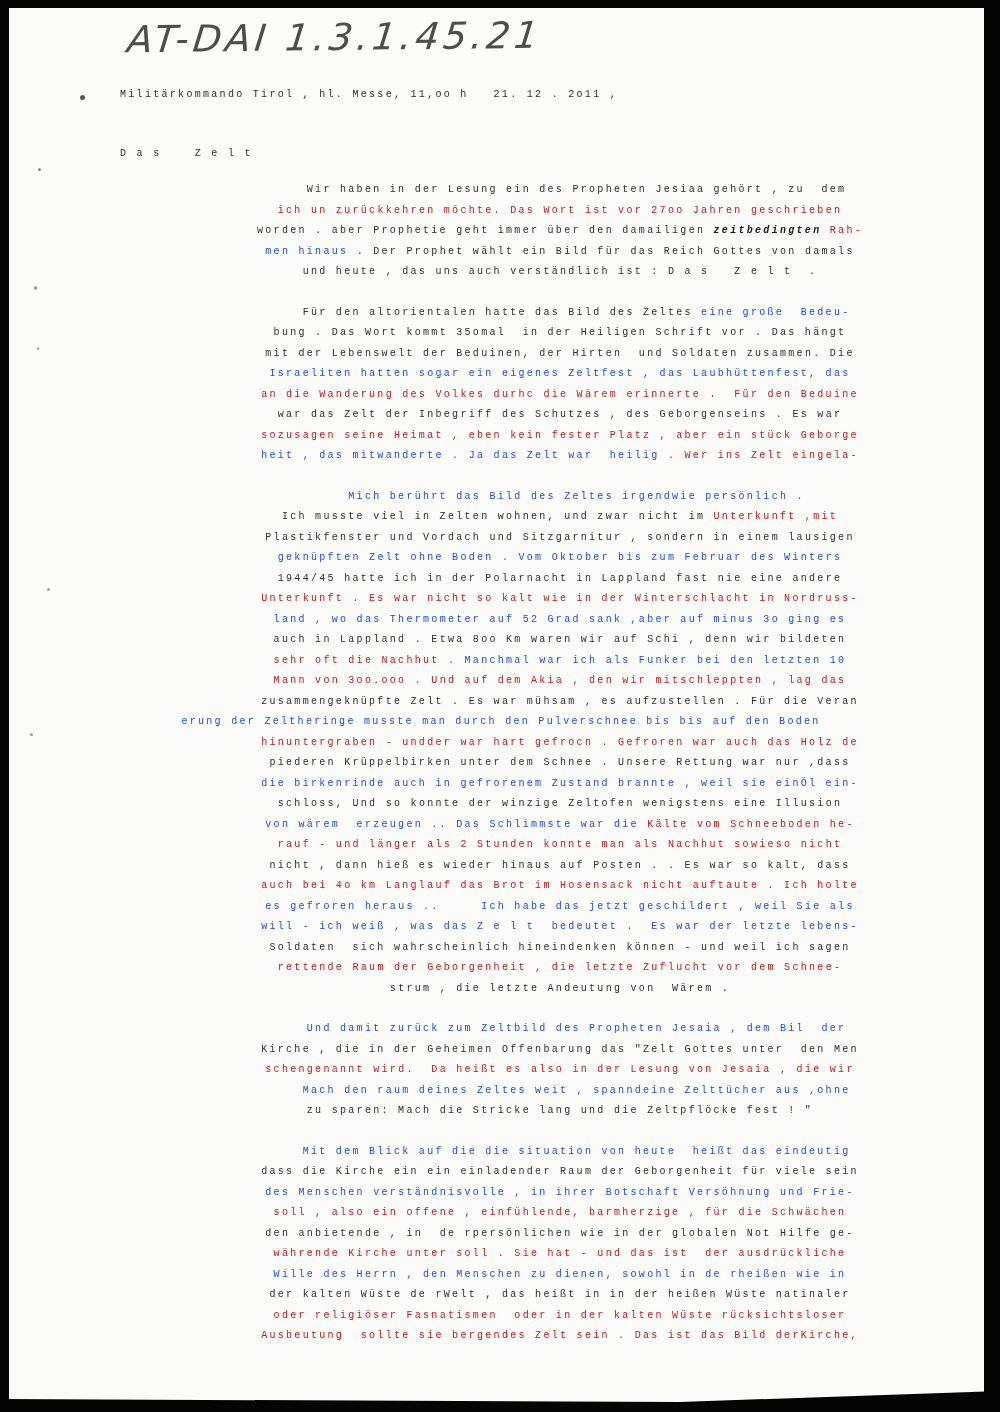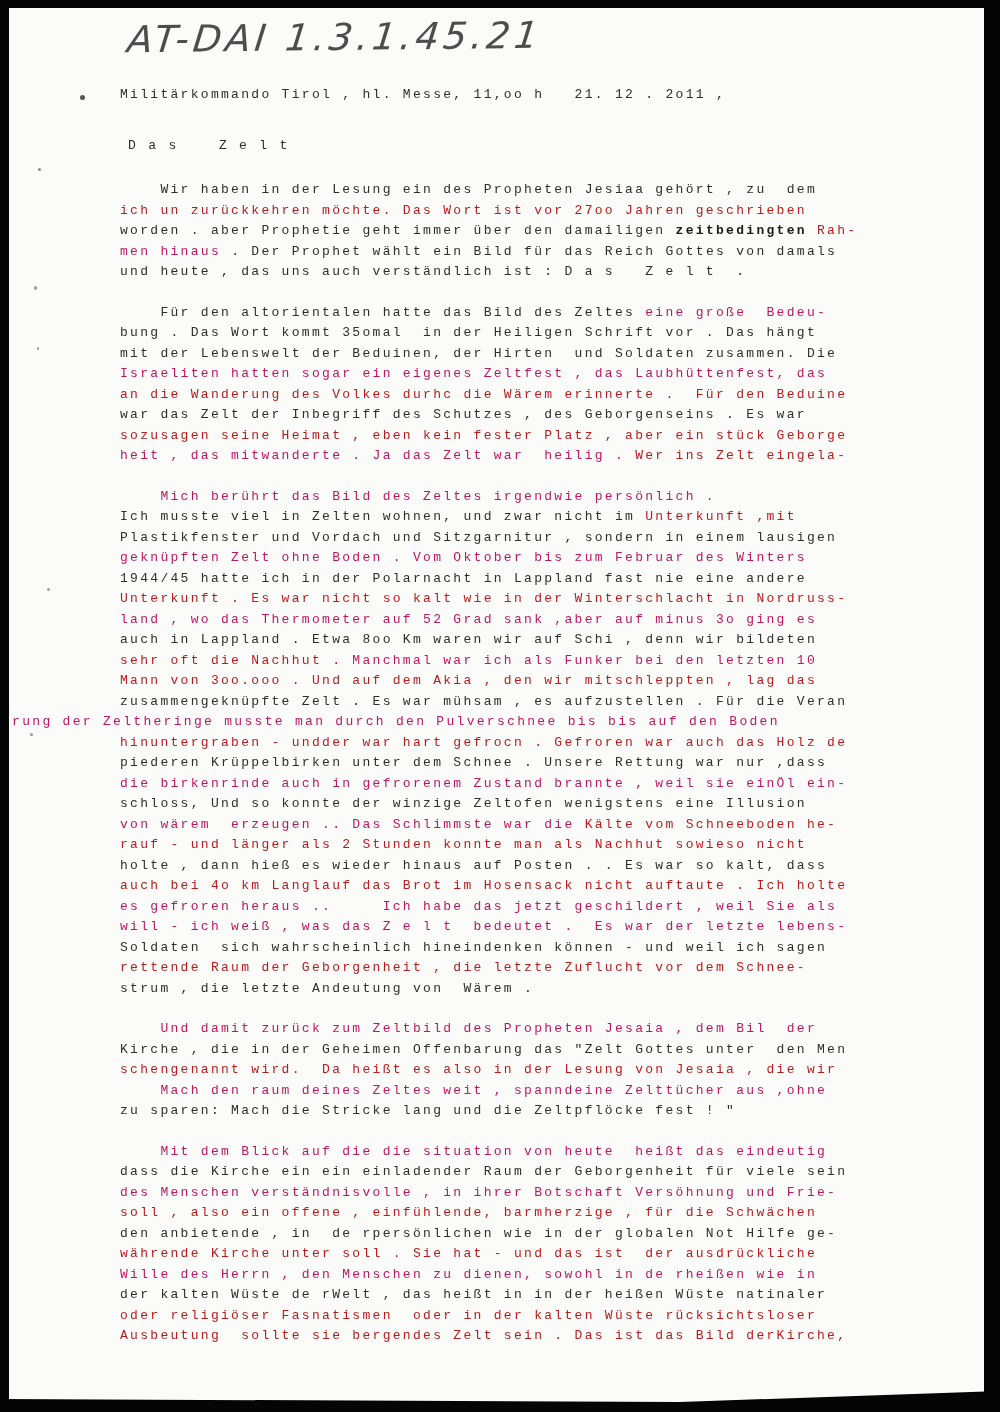--- a/index.html
+++ b/index.html
@@ -27,35 +27,35 @@
   #handwriting{
     position:absolute;left:128px;top:16px;
     font-family:"DejaVu Sans",sans-serif;
     font-style:italic;font-size:37px;color:#4d4d4d;
     letter-spacing:4px;transform:skewX(-7deg) rotate(-0.6deg);
     white-space:pre;z-index:3;
   }
   
   .tw{
     white-space:pre;
-    font-size:13px;
+    font-size:10px;
     line-height:20.5px;
     letter-spacing:2.3px;
     color:#2e2e2e;
   }
   #header-line{position:absolute;left:120px;top:85px;}
-  #doc-title{position:absolute;left:120px;top:136px;margin-left:8px;}
+  #doc-title{position:absolute;left:120px;top:144px;}
   #doc-column{position:absolute;left:120px;top:180px;width:880px;}
   .paragraph{margin:0 0 20px 0;}
-  .line{white-space:pre;min-height:20.5px;}
+  .line{white-space:pre;min-height:20.5px;text-align:center;}
   .line.outdent{margin-left:-118px;}
   .tone-dark{color:#2e2e2e;}
-  .tone-bold{color:#1b1b1b;font-weight:bold;}
+  .tone-bold{color:#1b1b1b;font-weight:bold;font-style:italic;}
   .tone-mid{color:#b91c1c;}
-  .tone-light{color:#be185d;}
+  .tone-light{color:#1d4ed8;}
   
   .speck{position:absolute;background:#555;border-radius:50%;z-index:4;}
 </style>
 </head>
 <body>
 
 <div id="page">
 
   <div id="handwriting">AT-DAI 1.3.1.45.21</div>
 
@@ -93,21 +93,21 @@
         <div class="line tw"><span class="tone-mid">sehr oft die Nachhut . </span><span class="tone-light">Manchmal war ich als Funker bei den letzten 10</span></div>
         <div class="line tw"><span class="tone-mid">Mann von 3oo.ooo . Und auf dem Akia , den wir mitschleppten , lag das</span></div>
         <div class="line tw"><span class="tone-dark">zusammengeknüpfte Zelt . Es war mühsam , es aufzustellen . Für die Veran</span></div>
         <div class="line tw outdent"><span class="tone-light">erung der Zeltheringe musste man durch den Pulverschnee bis bis auf den Boden</span></div>
         <div class="line tw"><span class="tone-mid">hinuntergraben - undder war hart gefrocn . Gefroren war auch das Holz de</span></div>
         <div class="line tw"><span class="tone-dark">piederen Krüppelbirken unter dem Schnee . Unsere Rettung war nur ,dass</span></div>
         <div class="line tw"><span class="tone-light">die birkenrinde auch in gefrorenem Zustand brannte , weil sie einÖl ein-</span></div>
         <div class="line tw"><span class="tone-dark">schloss, Und so konnte der winzige Zeltofen wenigstens eine Illusion</span></div>
         <div class="line tw"><span class="tone-light">von wärem  erzeugen .. Das Schlimmste war die </span><span class="tone-mid">Kälte vom Schneeboden he-</span></div>
         <div class="line tw"><span class="tone-mid">rauf - und länger als 2 Stunden konnte man als Nachhut sowieso nicht</span></div>
-        <div class="line tw"><span class="tone-dark">holte , dann hieß es wieder hinaus auf Posten . . Es war so kalt, dass</span></div>
+        <div class="line tw"><span class="tone-dark">nicht , dann hieß es wieder hinaus auf Posten . . Es war so kalt, dass</span></div>
         <div class="line tw"><span class="tone-mid">auch bei 4o km Langlauf das Brot im Hosensack nicht auftaute . Ich holte</span></div>
         <div class="line tw"><span class="tone-light">es gefroren heraus ..     Ich habe das jetzt geschildert , weil Sie als</span></div>
         <div class="line tw"><span class="tone-light">will - ich weiß , was das Z e l t  bedeutet .  Es war der letzte lebens-</span></div>
         <div class="line tw"><span class="tone-dark">Soldaten  sich wahrscheinlich hineindenken können - und weil ich sagen</span></div>
         <div class="line tw"><span class="tone-mid">rettende Raum der Geborgenheit , die letzte Zuflucht vor dem Schnee-</span></div>
         <div class="line tw"><span class="tone-dark">strum , die letzte Andeutung von  Wärem .</span></div>
       </div>
       <div class="paragraph">
         <div class="line tw"><span class="tone-light">    Und damit zurück zum Zeltbild des Propheten Jesaia , dem Bil  der</span></div>
         <div class="line tw"><span class="tone-dark">Kirche , die in der Geheimen Offenbarung das "Zelt Gottes unter  den Men</span></div>

